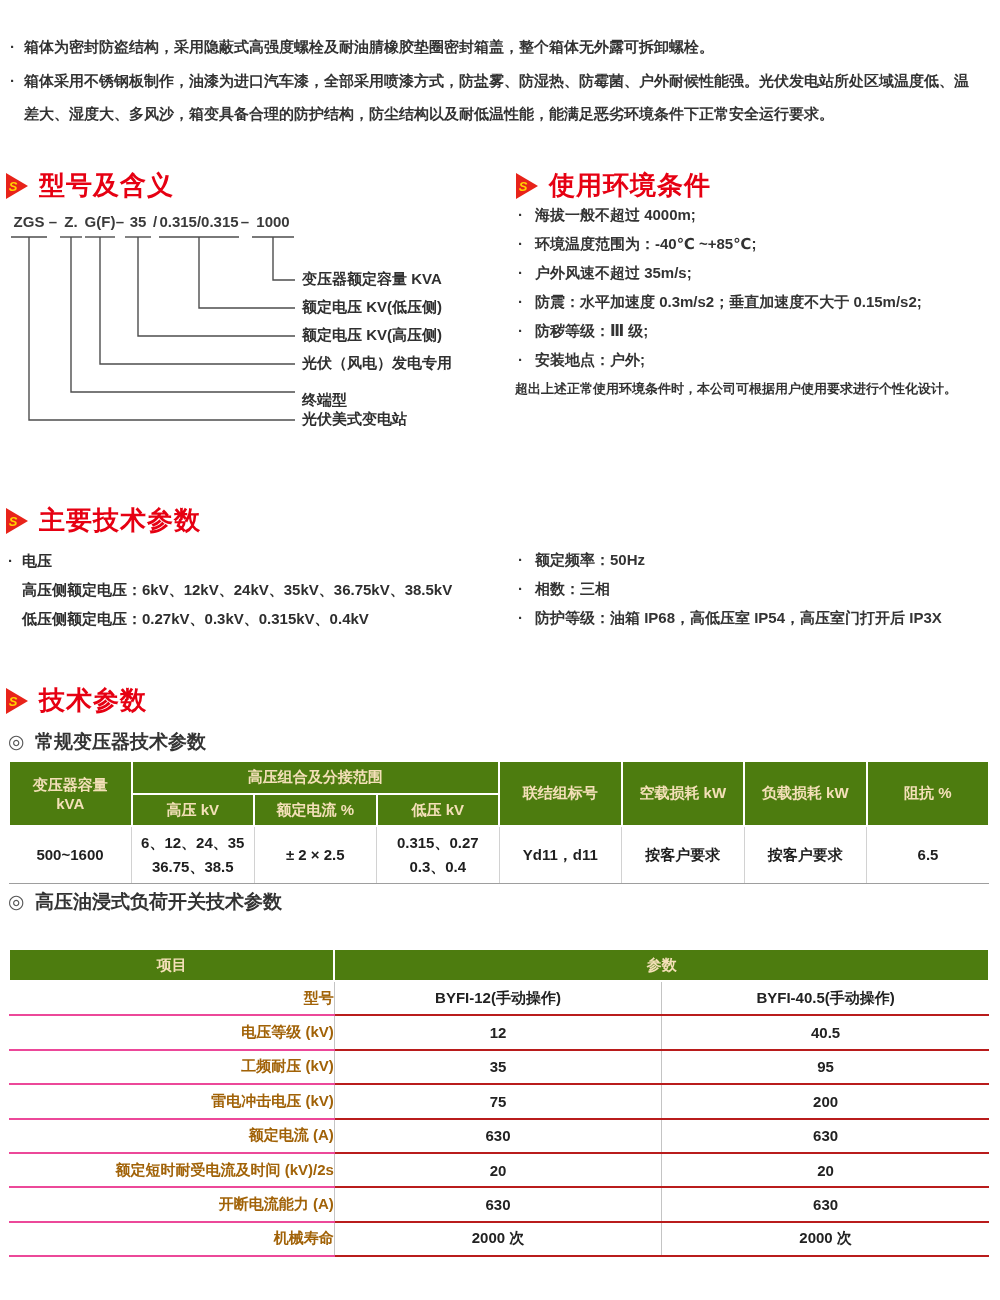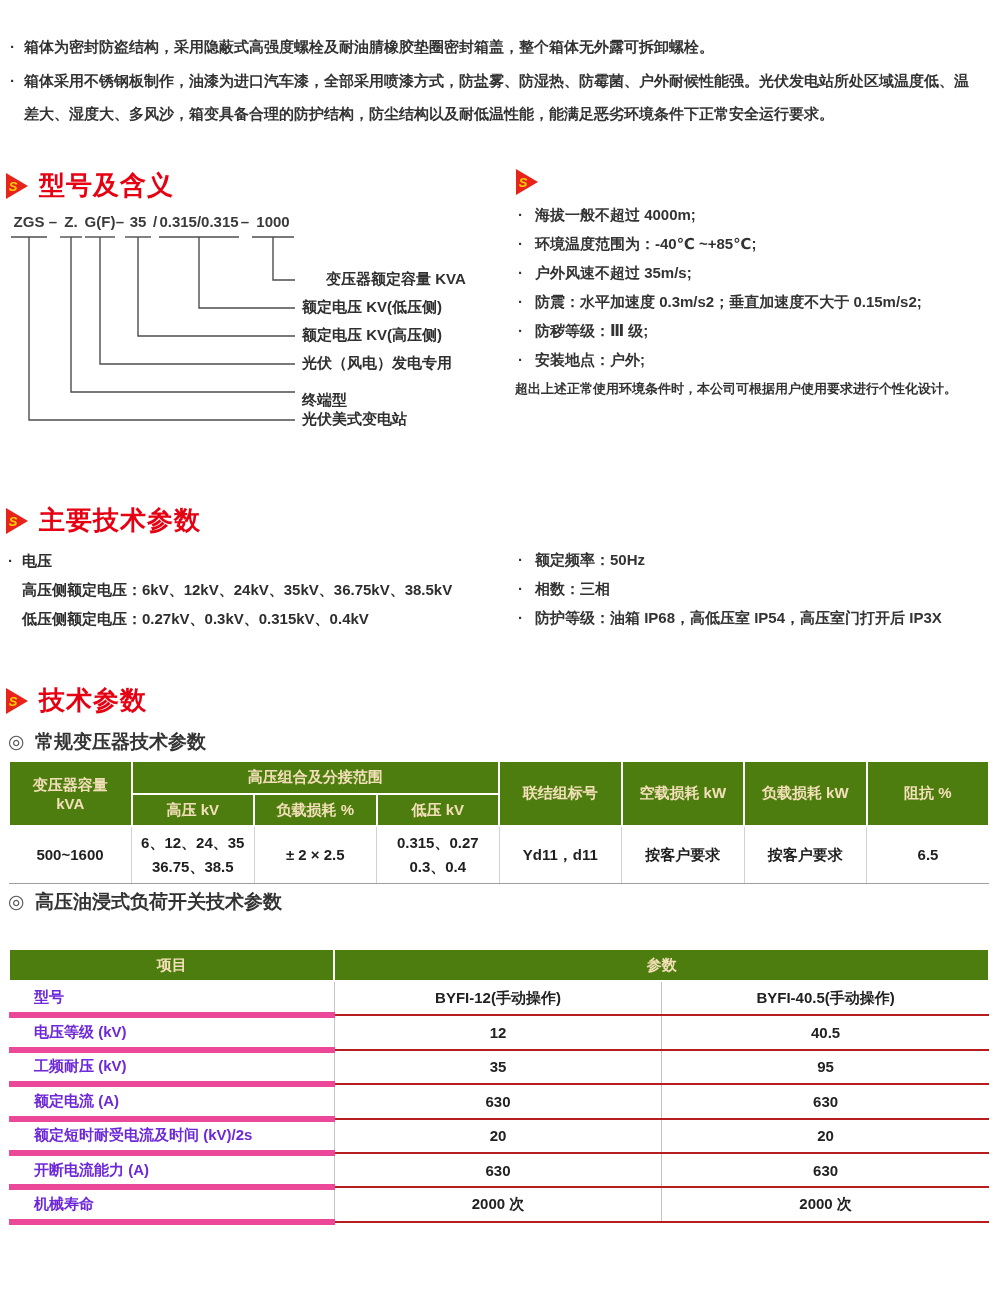--- a/index.html
+++ b/index.html
@@ -66,22 +66,22 @@
   #t1 .r2 { height: 32px; }
   #t1 .body-row { height: 57px; }
   #t1 .body-cell { background: #ffffff; color: #1f1f1f; font-weight: 700; text-align: center;
                    border-right: 1px solid #d2d2d2; border-bottom: 1px solid #9e9e9e;
                    line-height: 24px; padding: 2px 4px; }
   #t1 .body-cell:last-child { border-right: none; }
 
   #t2 { top: 948px; }
   #t2 .hrow { height: 32px; }
   #t2 .body-row { height: 34.4px; }
-  #t2 .c-item { text-align: left; padding-left: 25px; font-weight: 700; color: #6d28d9;
-                border-bottom: 6px solid #ec4899; }
+  #t2 .c-item { text-align: right; padding-left: 25px; font-weight: 700; color: #a16207;
+                border-bottom: 2px solid #ec4899; }
   #t2 .c-val { text-align: center; font-weight: 700; color: #222;
                border-bottom: 2px solid #b91c1c; border-left: 1px solid #c4c4c4; }
 </style>
 </head>
 <body>
 
 <div id="page">
 
   <div class="intro">
     <div class="intro-item">
@@ -124,33 +124,34 @@
           <path d="M151,32 H231"></path>
           <path d="M244,32 H286"></path>
         <path d="M265,32 V75 H287"></path>
         <path d="M191,32 V103 H287"></path>
         <path d="M130,32 V131 H287"></path>
         <path d="M92,32 V159 H287"></path>
         <path d="M63,32 V187 H287"></path>
         <path d="M21,32 V215 H287"></path>
       </g>
     </svg>
-    <div class="model-label" style="top:65px;margin-left:24px;">变压器额定容量 KVA</div>
+    <div class="model-label" style="top:65px;">变压器额定容量 KVA</div>
     <div class="model-label" style="top:93px;">额定电压 KV(低压侧)</div>
     <div class="model-label" style="top:121px;">额定电压 KV(高压侧)</div>
     <div class="model-label" style="top:149px;">光伏（风电）发电专用</div>
     <div class="model-label" style="top:186px;">终端型</div>
     <div class="model-label" style="top:205px;">光伏美式变电站</div>
   </div>
 
   <div class="sec-head" style="left:515px; top:168px;">
     <svg class="tri-icon" viewBox="0 0 24 28">
       <polygon points="1,1 23,14 1,27" fill="#e8231a"></polygon>
       <text x="8" y="19" font-size="13" font-weight="bold" font-style="italic" fill="#ffd200" text-anchor="middle">S</text>
     </svg>
+    <span class="title">使用环境条件</span>
   </div>
 
   <div class="env-list">
     <div class="env-item">
       <span class="bullet">·</span>
       <span>海拔一般不超过 4000m;</span>
     </div>
     <div class="env-item">
       <span class="bullet">·</span>
       <span>环境温度范围为：-40℃ ~+85℃;</span>
@@ -235,21 +236,21 @@
       <td class="thead-cell preline" rowspan="2">变压器容量
 kVA</td>
       <td class="thead-cell" colspan="3">高压组合及分接范围</td>
       <td class="thead-cell" rowspan="2">联结组标号</td>
       <td class="thead-cell" rowspan="2">空载损耗 kW</td>
       <td class="thead-cell" rowspan="2">负载损耗 kW</td>
       <td class="thead-cell" rowspan="2">阻抗 %</td>
     </tr>
     <tr class="r2">
       <td class="thead-cell">高压 kV</td>
-      <td class="thead-cell">负载损耗 %</td>
+      <td class="thead-cell">额定电流 %</td>
       <td class="thead-cell">低压 kV</td>
     </tr>
     <tr class="body-row">
       <td class="body-cell">500~1600</td>
       <td class="body-cell preline">6、12、24、35
 36.75、38.5</td>
       <td class="body-cell">± 2 × 2.5</td>
       <td class="body-cell preline">0.315、0.27
 0.3、0.4</td>
       <td class="body-cell">Yd11，d11</td>
@@ -285,20 +286,25 @@
       <td class="c-item">电压等级 (kV)</td>
       <td class="c-val">12</td>
       <td class="c-val">40.5</td>
     </tr>
     <tr class="body-row">
       <td class="c-item">工频耐压 (kV)</td>
       <td class="c-val">35</td>
       <td class="c-val">95</td>
     </tr>
     <tr class="body-row">
+      <td class="c-item">雷电冲击电压 (kV)</td>
+      <td class="c-val">75</td>
+      <td class="c-val">200</td>
+    </tr>
+    <tr class="body-row">
       <td class="c-item">额定电流 (A)</td>
       <td class="c-val">630</td>
       <td class="c-val">630</td>
     </tr>
     <tr class="body-row">
       <td class="c-item">额定短时耐受电流及时间 (kV)/2s</td>
       <td class="c-val">20</td>
       <td class="c-val">20</td>
     </tr>
     <tr class="body-row">

